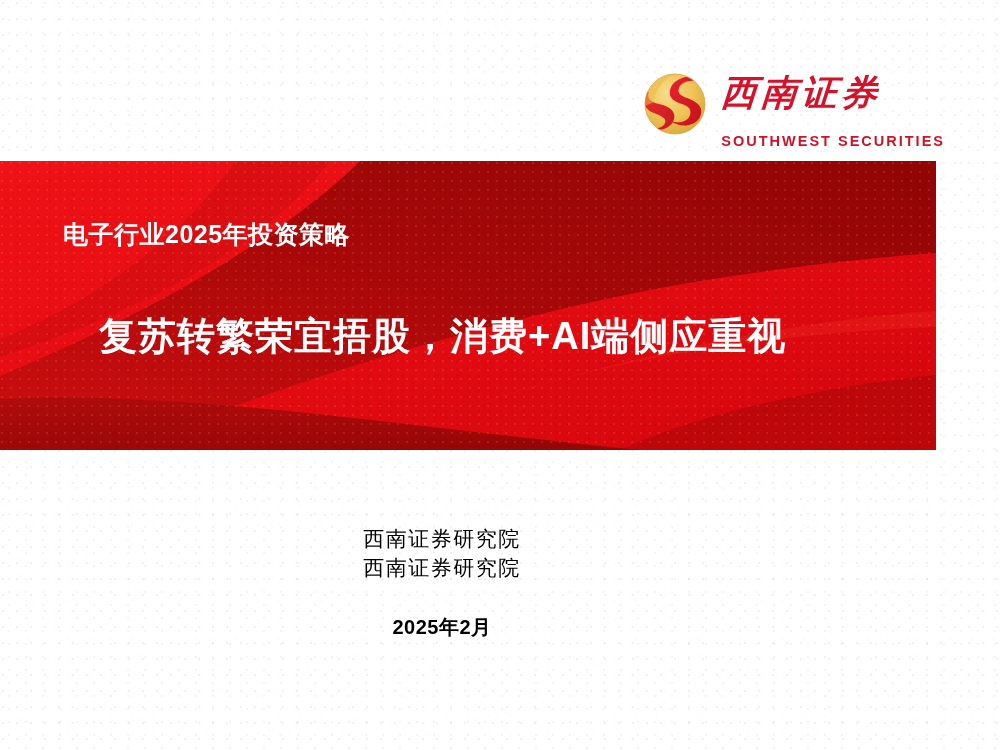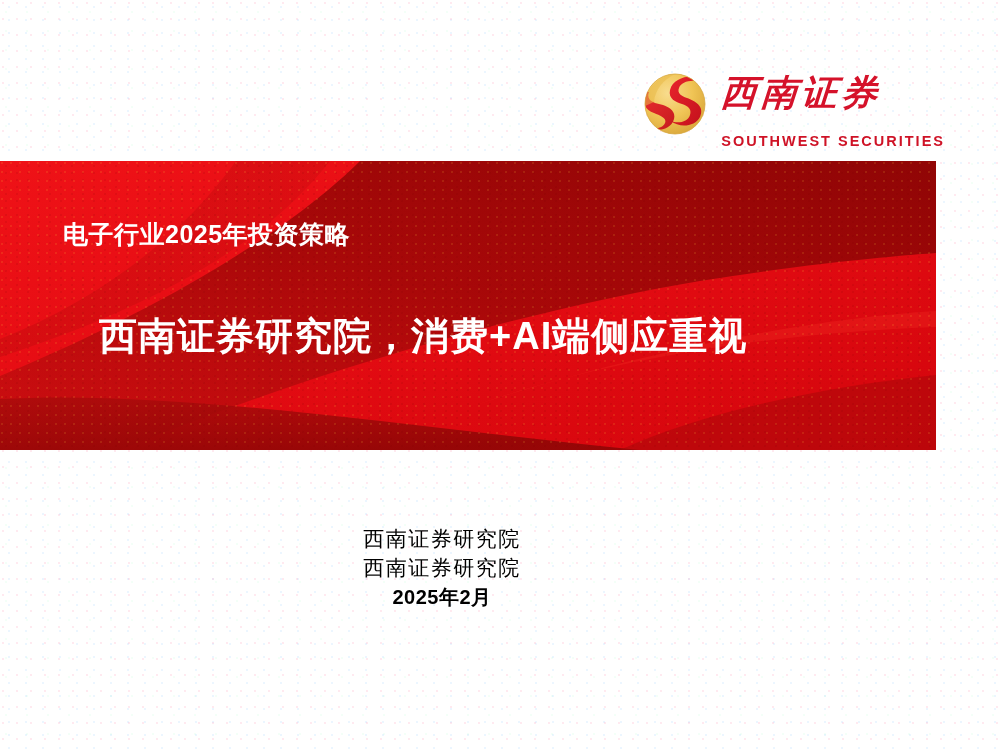--- a/index.html
+++ b/index.html
@@ -147,20 +147,21 @@
     line-height: 29px;
     color: #000000;
     letter-spacing: 1.5px;
     white-space: nowrap;
   }
   .footer-line.bold {
     font-family: "Liberation Sans", "DejaVu Sans", sans-serif;
     font-weight: bold;
     font-size: 20px;
     letter-spacing: 0.5px;
+    margin-top: 30px;
   }
 </style>
 </head>
 <body>
 
 <div class="page"></div>
 
 <div class="header">
   <div class="logo-block">
 
@@ -240,20 +241,20 @@
     <path d="M936,150 C800,158 620,196 470,246 C560,214 720,174 936,166 Z" fill="#f22a22" opacity="0.35"></path>
 
     <path d="M936,214 C820,226 700,252 620,289 L936,289 Z" fill="#a00808" opacity="0.45"></path>
   </svg>
 
   <div class="banner-noise"></div>
 </div>
 
 <div class="banner-text">
   <div class="subtitle">电子行业2025年投资策略</div>
-  <div class="maintitle">西南证券研究院，消费+AI端侧应重视</div>
+  <div class="maintitle">复苏转繁荣宜捂股，消费+AI端侧应重视</div>
 </div>
 
 <div class="footer">
   <div class="footer-line">西南证券研究院</div>
   <div class="footer-line">西南证券研究院</div>
   <div class="footer-line bold">2025年2月</div>
 </div>
 
 </body></html>

